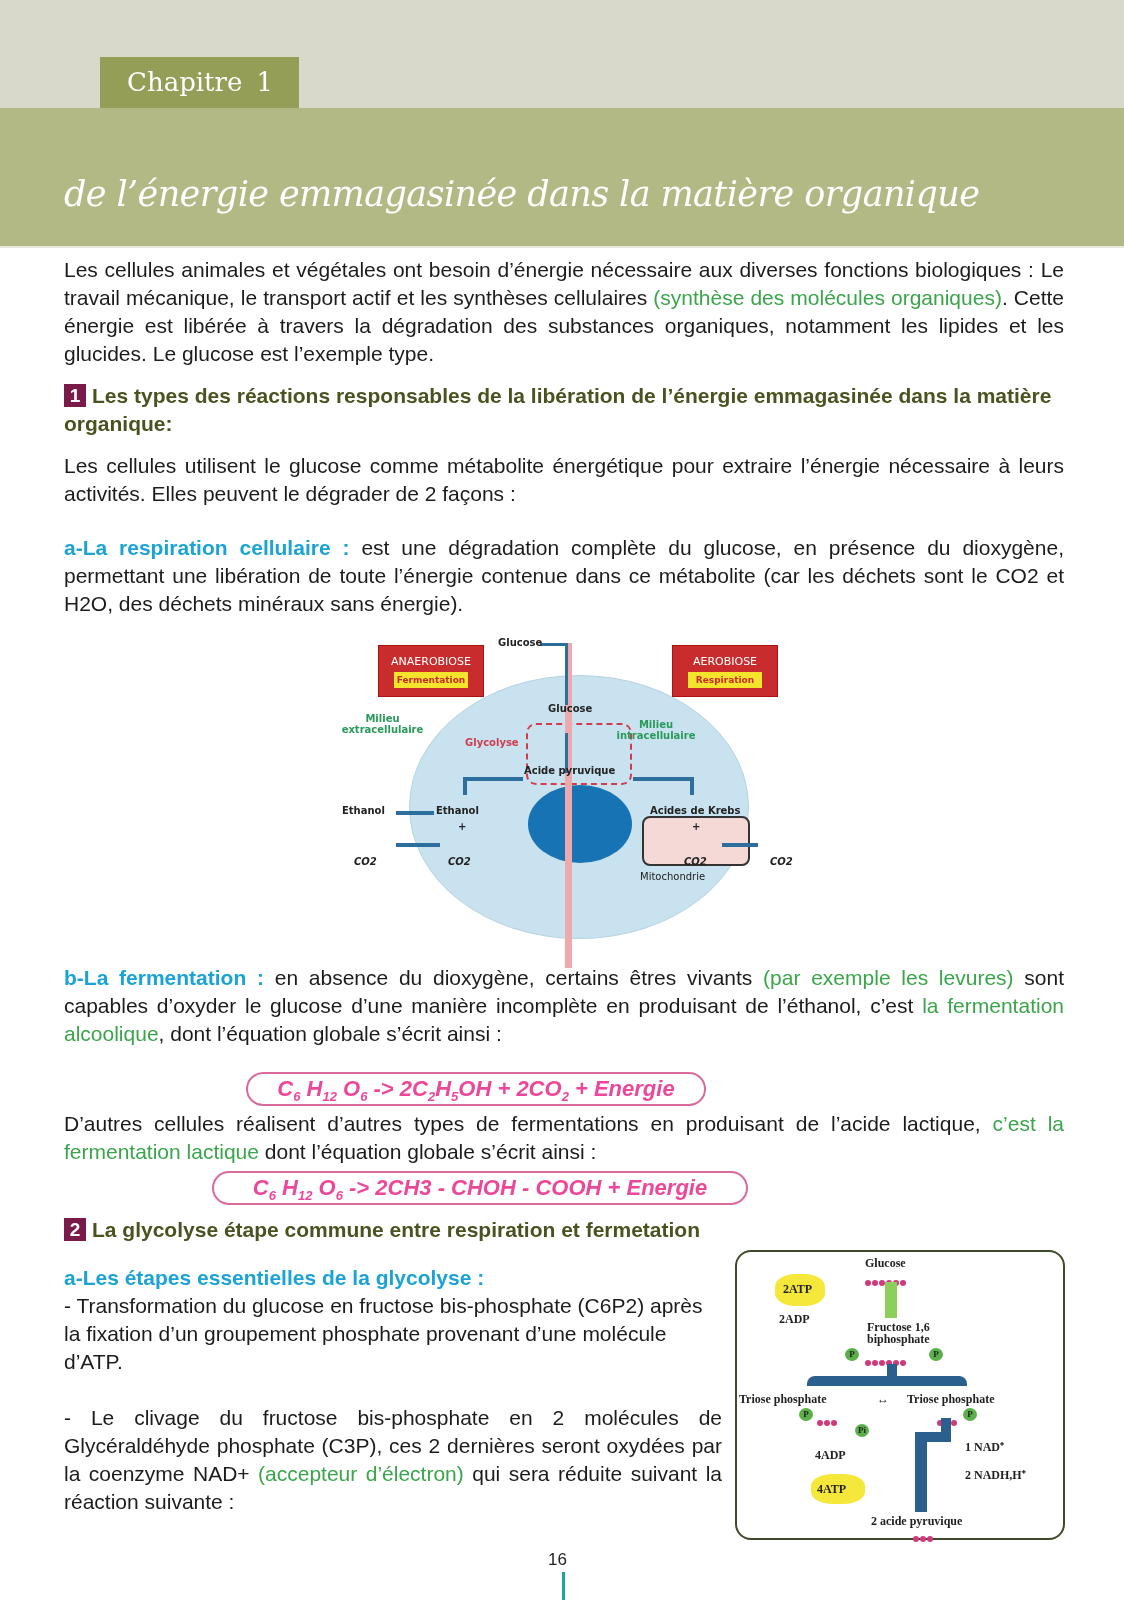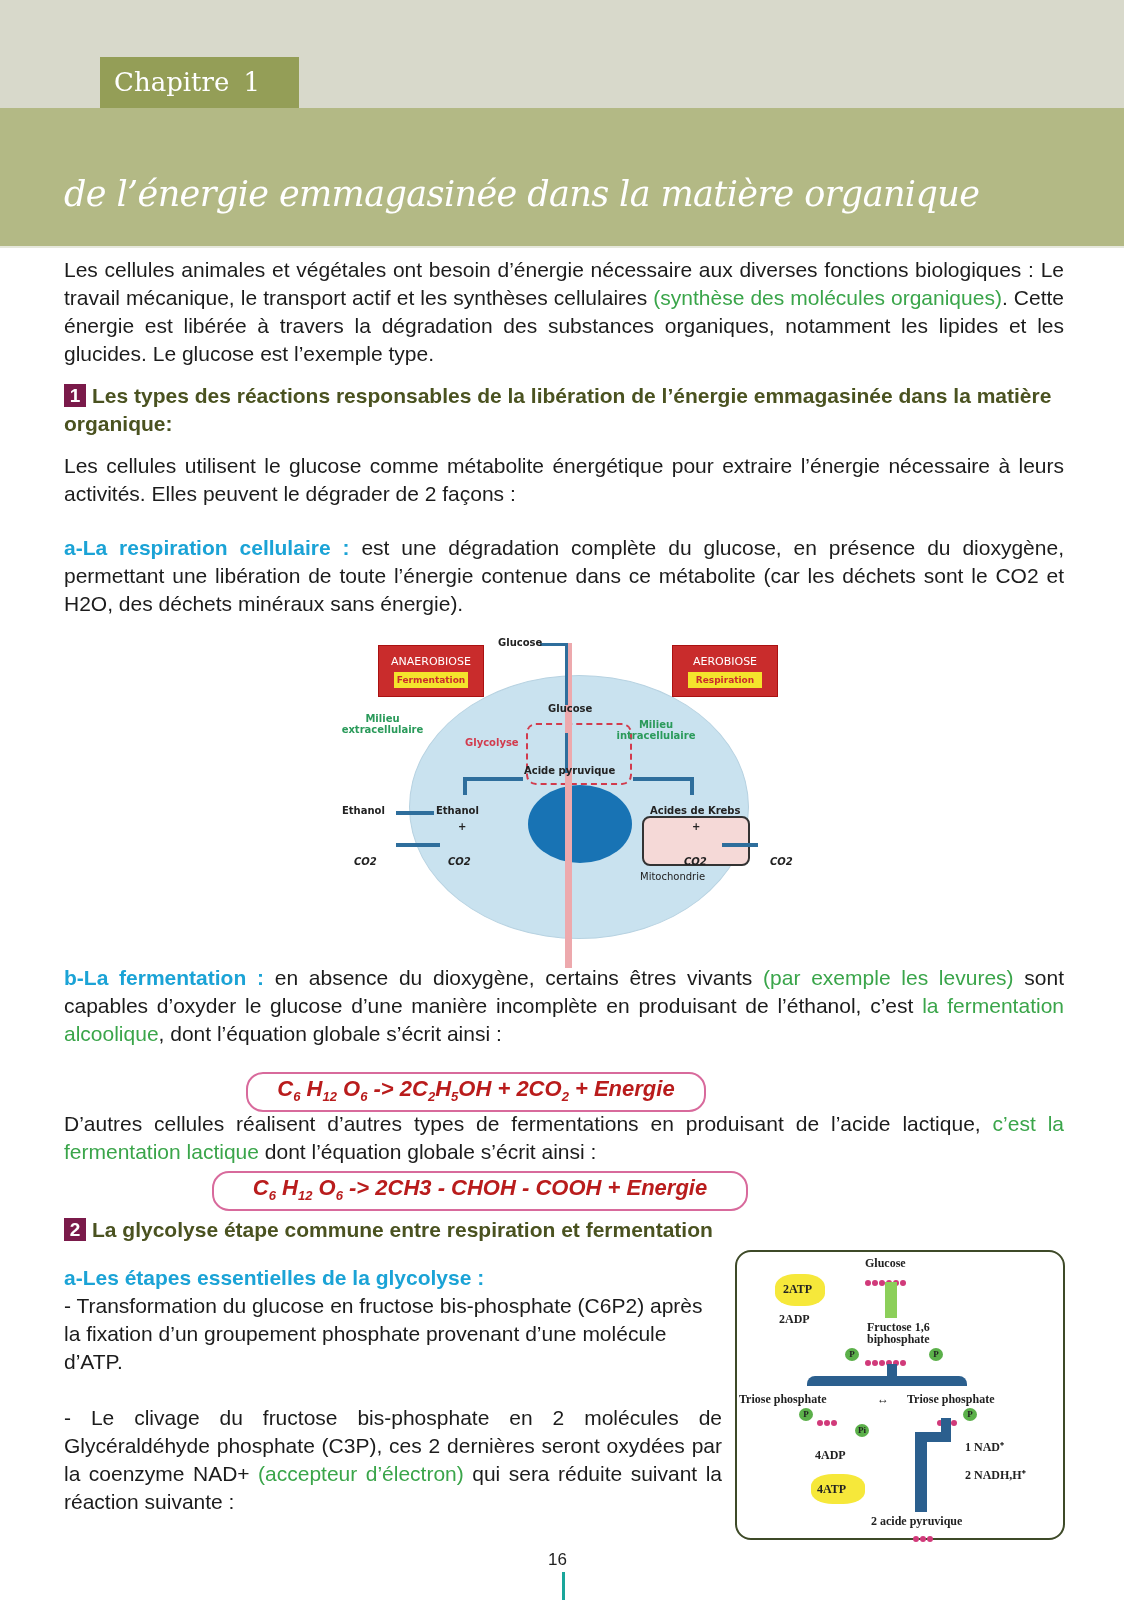--- a/index.html
+++ b/index.html
@@ -1,38 +1,38 @@
 <!DOCTYPE html>
 <html><head>
 <meta charset="utf-8">
 <style>
   * { box-sizing: border-box; margin: 0; padding: 0; }
   html, body { width: 1124px; height: 1600px; background: #ffffff; overflow: hidden; }
   body { position: relative; font-family: "Liberation Sans", sans-serif; color: #1c1c1c; }
 
   .top-band { position: absolute; left: 0; top: 0; width: 1124px; height: 108px; background: #d8d9cb; }
   .chapter-tab { position: absolute; left: 100px; top: 57px; width: 199px; height: 51px; background: #949e57;
-    color: #ffffff; font-family: "DejaVu Serif", serif; font-size: 26px; padding-left: 14px; line-height: 50px; }
+    color: #ffffff; font-family: "DejaVu Serif", serif; font-size: 26px; padding-left: 27px; line-height: 50px; }
   .chapter-tab span.num { margin-left: 14px; }
   .title-band { position: absolute; left: 0; top: 108px; width: 1124px; height: 138px; background: #b3b985; }
   .title-band h1 { position: absolute; left: 64px; top: 8px; color: #ffffff; font-family: "DejaVu Serif", serif;
     font-style: italic; font-weight: normal; font-size: 35px; line-height: 52px; letter-spacing: -0.6px; }
   .title-sep { position: absolute; left: 0; top: 246px; width: 1124px; height: 2px; background: #e6e8dc; }
 
   .text { position: absolute; left: 64px; width: 1000px; font-family: "Liberation Sans", sans-serif;
     font-size: 21px; line-height: 28px; text-align: justify; color: #1c1c1c; }
   .green { color: #3aa54a; }
   .blue { color: #1ba3d6; font-weight: bold; }
   .heading { position: absolute; left: 64px; width: 1000px; font-family: "Liberation Sans", sans-serif;
     font-size: 21px; line-height: 28px; font-weight: bold; color: #4a5220; }
   .num-box { display: inline-block; width: 22px; height: 23px; background: #7a1a4a; color: #ffffff;
     text-align: center; line-height: 23px; font-size: 19px; font-weight: bold; margin-right: 6px; vertical-align: 1px; }
 
-  .equation { position: absolute; height: 40px; border: 2px solid #d86a9c; border-radius: 17px;
-    color: #b91c1c; font-weight: bold; font-style: italic; font-size: 22px; line-height: 30px; text-align: center;
+  .equation { position: absolute; height: 34px; border: 2px solid #d86a9c; border-radius: 17px;
+    color: #ec4899; font-weight: bold; font-style: italic; font-size: 22px; line-height: 30px; text-align: center;
     font-family: "Liberation Sans", sans-serif; }
   .equation sub { font-size: 13px; }
 
   
   .diag1 { position: absolute; left: 330px; top: 633px; width: 480px; height: 340px; }
   .d1-ellipse { position: absolute; left: 79px; top: 42px; width: 340px; height: 264px; border-radius: 50%;
     background: #c9e2ef; border: 1px solid #b7d2e1; }
   .d1-nucleus { position: absolute; left: 198px; top: 152px; width: 104px; height: 78px; border-radius: 50%; background: #1873b4; }
   .d1-bar { position: absolute; left: 235px; top: 10px; width: 7px; height: 325px; background: #eda9ad; }
   .d1-redbox { position: absolute; left: 48px; top: 12px; width: 106px; height: 52px; background: #c92c2c;
@@ -144,21 +144,21 @@
 
 <p class="text" style="top:1110px;">
   <span>D’autres cellules réalisent d’autres types de fermentations en produisant de l’acide lactique, </span><span class="green">c’est la fermentation lactique</span><span> dont l’équation globale s’écrit ainsi :</span>
 </p>
 
 <div class="equation" style="left:212px;top:1171px;width:536px;">
   <span>C</span><sub>6</sub><span> H</span><sub>12</sub><span> O</span><sub>6</sub><span> -&gt; 2CH3 - CHOH -  COOH + Energie</span>
 </div>
 
 <div class="heading" style="top:1216px;">
-  <span class="num-box">2</span><span>La glycolyse étape commune entre respiration et fermentation</span>
+  <span class="num-box">2</span><span>La glycolyse étape commune entre respiration et fermetation</span>
 </div>
 
 <div class="text" style="top:1264px;width:658px;">
   <div class="blue" style="font-weight:bold;">a-Les étapes essentielles de la glycolyse :</div>
   <div style="text-align:left;">- Transformation du glucose en fructose bis-phosphate (C6P2) après la fixation d’un groupement phosphate provenant d’une molécule d’ATP.</div>
   <div style="height:28px;"></div>
   <div>
     <span>- Le clivage du fructose bis-phosphate en 2 molécules de Glycéraldéhyde phosphate (C3P), ces 2 dernières seront oxydées par la coenzyme NAD+ </span><span class="green">(accepteur d’électron)</span><span> qui sera réduite suivant la réaction suivante :</span>
   </div>
 </div>

